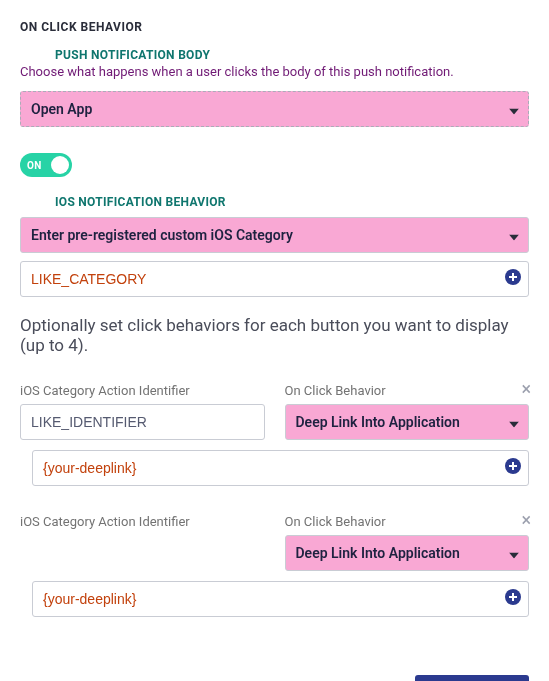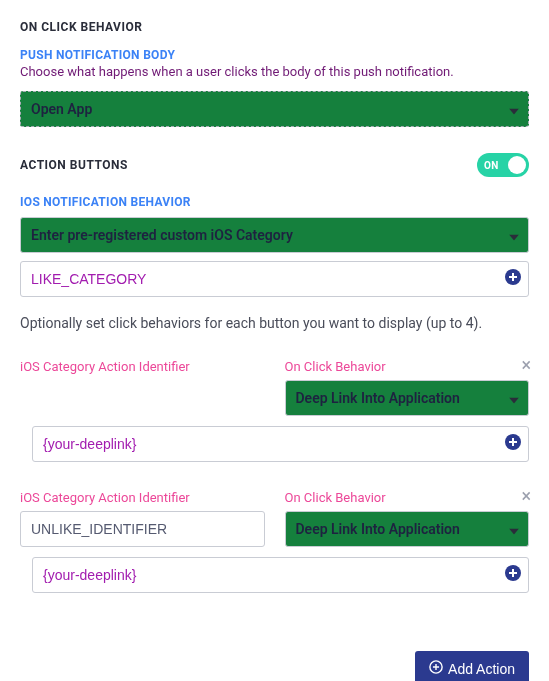--- a/index.html
+++ b/index.html
@@ -21,41 +21,42 @@
       font-weight: 700;
       letter-spacing: 0.5px;
       color: #2a2d3a;
       margin-bottom: 14px;
     }
     
     .subsection-title {
       font-size: 12px;
       font-weight: 700;
       letter-spacing: 0.3px;
-      color: #3b82f6;
+      color: #0f766e;
       margin-bottom: 2px;
+      margin-left: 35px;
     }
     
     .description {
       font-size: 13px;
       color: #701a75;
       margin-bottom: 12px;
     }
     
     .select-wrapper {
       position: relative;
       width: 100%;
     }
     
     .select-box {
       width: 100%;
       height: 36px;
       border: 1px solid #c9ccd4;
       border-radius: 3px;
-      background: #15803d;
+      background: #f9a8d4;
       padding: 0 32px 0 10px;
       font-size: 14px;
       color: #1e2240;
       font-weight: 600;
       cursor: pointer;
       appearance: none;
       display: flex;
       align-items: center;
     }
     
@@ -119,33 +120,33 @@
     }
     
     .text-input {
       width: 100%;
       height: 36px;
       border: 1px solid #c9ccd4;
       border-radius: 3px;
       background: #fff;
       padding: 0 34px 0 10px;
       font-size: 14px;
-      color: #a21caf;
+      color: #c2410c;
     }
     
     .plus-circle {
       position: absolute;
       right: 8px;
       top: 50%;
       transform: translateY(-50%);
       cursor: pointer;
     }
     
     .optional-text {
-      font-size: 14px;
+      font-size: 17px;
       color: #4a4d5a;
       margin-top: 18px;
       margin-bottom: 28px;
     }
     
     .button-config {
       margin-bottom: 28px;
     }
     
     .config-row {
@@ -160,21 +161,21 @@
       min-width: 0;
     }
     
     .config-col-select {
       flex: 1;
       min-width: 0;
     }
     
     .field-label {
       font-size: 13px;
-      color: #ec4899;
+      color: #737373;
       margin-bottom: 6px;
       display: block;
     }
     
     .field-input {
       width: 100%;
       height: 36px;
       border: 1px solid #c9ccd4;
       border-radius: 3px;
       background: #fff;
@@ -232,21 +233,20 @@
 <div class="select-wrapper">
   <div class="select-box dashed">Open App</div>
   <span class="chevron-down">
     <svg width="10" height="6" viewBox="0 0 10 6">
         <path d="M0 0 L5 6 L10 0 Z" fill="#2a2d3a"></path>
       </svg>
   </span>
 </div>
 
 <div class="row-with-toggle">
-  <div class="section-title">ACTION BUTTONS</div>
   <div class="toggle">
     <span class="toggle-label">ON</span>
     <span class="toggle-knob"></span>
   </div>
 </div>
 
 <div class="subsection-title">IOS NOTIFICATION BEHAVIOR</div>
 <div style="height:6px;"></div>
 <div class="select-wrapper">
   <div class="select-box">Enter pre-registered custom iOS Category</div>
@@ -261,20 +261,50 @@
   <input type="text" class="text-input" value="LIKE_CATEGORY" style="">
   <span class="plus-circle">
     <svg width="16" height="16" viewBox="0 0 16 16">
         <circle cx="8" cy="8" r="8" fill="#2b3a8f"></circle>
         <path d="M8 4 V12 M4 8 H12" stroke="#fff" stroke-width="2"></path>
       </svg>
   </span>
 </div>
 
 <div class="optional-text">Optionally set click behaviors for each button you want to display (up to 4).</div>
+
+<div class="button-config">
+  <div class="config-row">
+    <span class="close-btn">×</span>
+    <div class="config-col">
+      <label class="field-label">iOS Category Action Identifier</label>
+      <input type="text" class="field-input" value="LIKE_IDENTIFIER" style="">
+    </div>
+    <div class="config-col-select">
+      <label class="field-label">On Click Behavior</label>
+      <div class="select-wrapper">
+        <div class="select-box">Deep Link Into Application</div>
+        <span class="chevron-down">
+          <svg width="10" height="6" viewBox="0 0 10 6">
+              <path d="M0 0 L5 6 L10 0 Z" fill="#2a2d3a"></path>
+            </svg>
+        </span>
+      </div>
+    </div>
+  </div>
+  <div class="input-with-icon deeplink-row">
+    <input type="text" class="text-input" value="{your-deeplink}" style="">
+    <span class="plus-circle">
+      <svg width="16" height="16" viewBox="0 0 16 16">
+          <circle cx="8" cy="8" r="8" fill="#2b3a8f"></circle>
+          <path d="M8 4 V12 M4 8 H12" stroke="#fff" stroke-width="2"></path>
+        </svg>
+    </span>
+  </div>
+</div>
 
 <div class="button-config">
   <div class="config-row">
     <span class="close-btn">×</span>
     <div class="config-col">
       <label class="field-label">iOS Category Action Identifier</label>
     </div>
     <div class="config-col-select">
       <label class="field-label">On Click Behavior</label>
       <div class="select-wrapper">
@@ -291,50 +321,20 @@
     <input type="text" class="text-input" value="{your-deeplink}" style="">
     <span class="plus-circle">
       <svg width="16" height="16" viewBox="0 0 16 16">
           <circle cx="8" cy="8" r="8" fill="#2b3a8f"></circle>
           <path d="M8 4 V12 M4 8 H12" stroke="#fff" stroke-width="2"></path>
         </svg>
     </span>
   </div>
 </div>
 
-<div class="button-config">
-  <div class="config-row">
-    <span class="close-btn">×</span>
-    <div class="config-col">
-      <label class="field-label">iOS Category Action Identifier</label>
-      <input type="text" class="field-input" value="UNLIKE_IDENTIFIER" style="">
-    </div>
-    <div class="config-col-select">
-      <label class="field-label">On Click Behavior</label>
-      <div class="select-wrapper">
-        <div class="select-box">Deep Link Into Application</div>
-        <span class="chevron-down">
-          <svg width="10" height="6" viewBox="0 0 10 6">
-              <path d="M0 0 L5 6 L10 0 Z" fill="#2a2d3a"></path>
-            </svg>
-        </span>
-      </div>
-    </div>
-  </div>
-  <div class="input-with-icon deeplink-row">
-    <input type="text" class="text-input" value="{your-deeplink}" style="">
-    <span class="plus-circle">
-      <svg width="16" height="16" viewBox="0 0 16 16">
-          <circle cx="8" cy="8" r="8" fill="#2b3a8f"></circle>
-          <path d="M8 4 V12 M4 8 H12" stroke="#fff" stroke-width="2"></path>
-        </svg>
-    </span>
-  </div>
-</div>
-
 <div class="spacer-20"></div>
 
 <div class="footer">
   <button class="add-button">
     <span>
       <svg width="14" height="14" viewBox="0 0 16 16">
           <circle cx="8" cy="8" r="7" fill="none" stroke="#fff" stroke-width="1.6"></circle>
           <path d="M8 4.5 V11.5 M4.5 8 H11.5" stroke="#fff" stroke-width="1.6"></path>
         </svg>
     </span>

